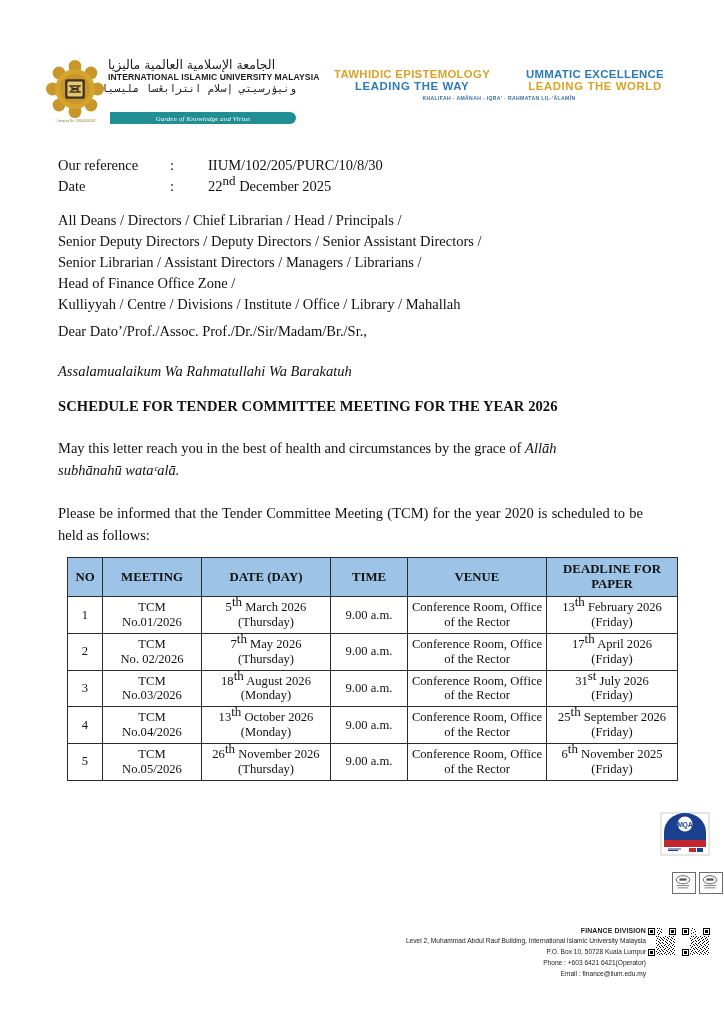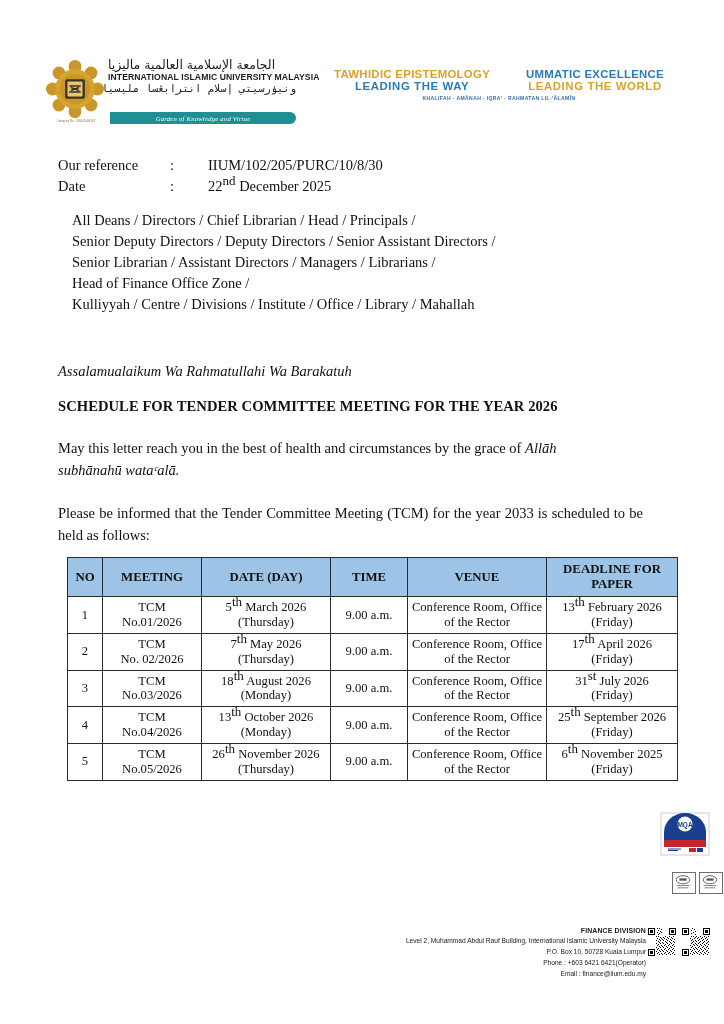--- a/index.html
+++ b/index.html
@@ -156,21 +156,21 @@
     line-height: 1.42;
   }
   .ref-row { display: flex; align-items: flex-end; }
   .ref-label { width: 112px; }
   .ref-colon { width: 38px; }
   .ref-value { white-space: nowrap; }
 
   
   .addressees {
     position: absolute;
-    left: 72px;
+    left: 58px;
     top: 210px;
     width: 600px;
     font-size: 14.5px;
     line-height: 1.45;
   }
 
   
   .salutation {
     position: absolute;
     left: 58px;
@@ -378,26 +378,27 @@
   </div>
 
   <div class="addressees">
     <div>All Deans / Directors / Chief Librarian / Head / Principals /</div>
     <div>Senior Deputy Directors / Deputy Directors / Senior Assistant Directors /</div>
     <div>Senior Librarian / Assistant Directors / Managers / Librarians /</div>
     <div>Head of Finance Office Zone /</div>
     <div>Kulliyyah / Centre / Divisions / Institute / Office / Library / Mahallah</div>
   </div>
 
+  <div class="salutation">Dear Dato’/Prof./Assoc. Prof./Dr./Sir/Madam/Br./Sr.,</div>
   <div class="greeting">Assalamualaikum Wa Rahmatullahi Wa Barakatuh</div>
   <div class="subject">SCHEDULE FOR TENDER COMMITTEE MEETING FOR THE YEAR 2026</div>
 
   <div class="para-1"><span>May this letter reach you in the best of health and circumstances by the grace of </span><span class="it">Allāh</span><br><span class="it">subhānahū wataᶜalā.</span></div>
 
-  <div class="para-2">Please be informed that the Tender Committee Meeting (TCM) for the year 2033 is scheduled to be held as follows:</div>
+  <div class="para-2">Please be informed that the Tender Committee Meeting (TCM) for the year 2020 is scheduled to be held as follows:</div>
 
   <div class="tbl-wrap">
     <table class="sched">
       <thead>
         <tr>
           <th class="c-no">NO</th>
           <th class="c-meet">MEETING</th>
           <th class="c-date">DATE (DAY)</th>
           <th class="c-time">TIME</th>
           <th class="c-venue">VENUE</th>

